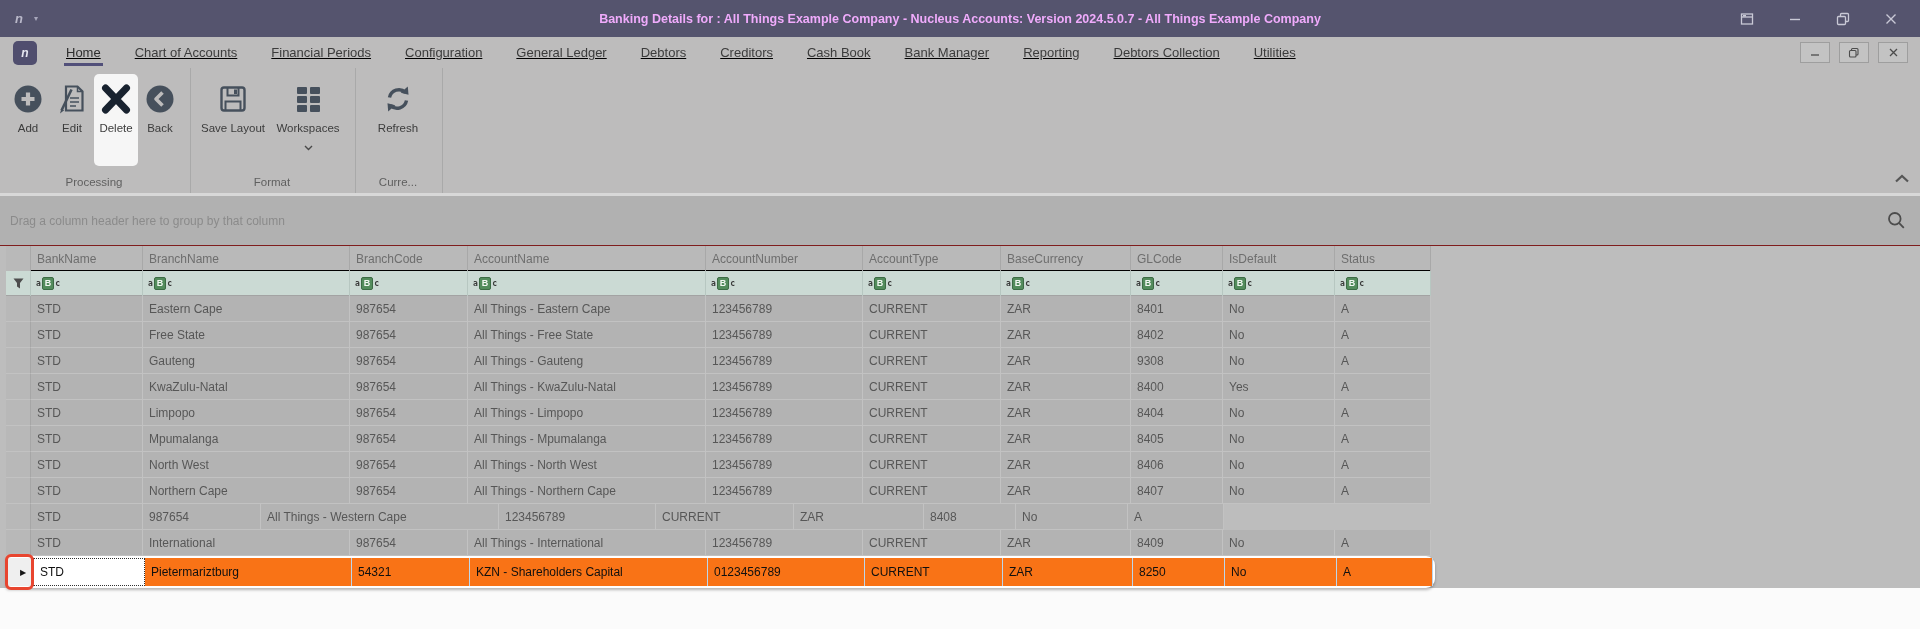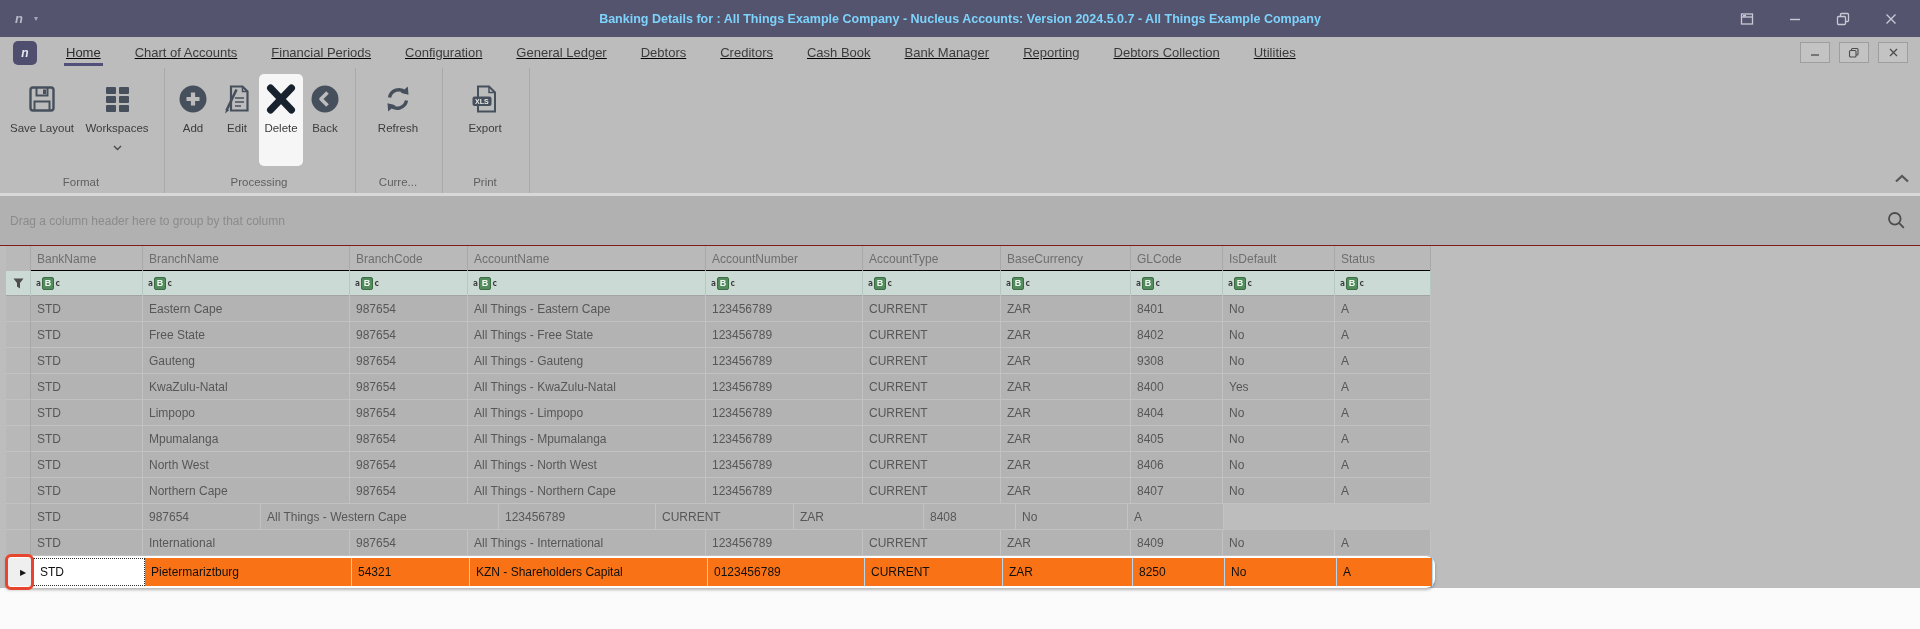--- a/index.html
+++ b/index.html
@@ -3,21 +3,21 @@
 <meta charset="utf-8">
 <style>
   * { box-sizing: border-box; margin: 0; padding: 0; }
   html,body { width:1920px; height:629px; overflow:hidden; }
   body { font-family:"Liberation Sans","DejaVu Sans",sans-serif; background:#fbfbfb; position:relative; }
 
   
   .titlebar { height:37px; background:#55546e; display:flex; align-items:center; position:relative; }
   .tb-logo { margin-left:15px; font-style:italic; font-weight:bold; font-size:13px; color:#b9b8c9; z-index:2; }
   .tb-caret { margin-left:11px; font-size:8px; color:#a7a6bb; z-index:2; }
-  .tb-title { position:absolute; left:0; right:0; text-align:center; font-size:12.5px; font-weight:600; color:#7dd3fc; pointer-events:none; }
+  .tb-title { position:absolute; left:0; right:0; text-align:center; font-size:12.5px; font-weight:600; color:#f0abfc; pointer-events:none; }
   .tb-controls { margin-left:auto; display:flex; align-items:center; gap:30px; margin-right:20px; z-index:2; }
   .tb-ctrl { display:flex; align-items:center; justify-content:center; width:18px; height:18px; }
 
   
   .tabrow { height:31px; background:#bdbcbc; display:flex; align-items:center; position:relative; }
   .app-btn { width:24px; height:24px; background:#504e6e; border-radius:5px; color:#e6e6f0; font-style:italic; font-weight:700; font-size:12px; display:flex; align-items:center; justify-content:center; margin-left:13px; }
   .tabs { display:flex; margin-left:12px; height:100%;text-decoration:underline; }
   .tab { padding:0 17px; font-size:13px; color:#3c3c3c; display:flex; align-items:center; position:relative; white-space:nowrap; }
   .tab.active { color:#2e2e2e; }
   .tab.active::after { content:""; position:absolute; left:15px; right:15px; bottom:2px; height:3px; background:#52507a; }
@@ -132,20 +132,64 @@
           <path d="M2 2l7 7M9 2l-7 7"></path>
         </svg>
     </div>
   </div>
 </div>
 
 <div class="ribbon">
 
   <div class="rgroup">
     <div class="rbtns">
+      <div class="rbtn">
+        <span class="icon">
+          <svg width="30" height="30" viewBox="0 0 30 30">
+              <circle cx="15" cy="15" r="13.5" fill="#46505c"></circle>
+              <path d="M15 8.5v13M8.5 15h13" stroke="#bdbcbc" stroke-width="4.2"></path>
+            </svg>
+        </span>
+        <span class="lbl">Add</span>
+      </div>
+      <div class="rbtn">
+        <span class="icon">
+          <svg width="32" height="32" viewBox="0 0 32 32" fill="none" stroke="#46505c">
+              <path d="M10 3.5h11.5l5 5v19H10z" stroke-width="2.2"></path>
+              <path d="M21.5 3.5v5h5" stroke-width="1.5"></path>
+              <path d="M14 15h9M14 19h9M14 23h6" stroke-width="1.7"></path>
+              <path d="M5.5 27.5L15.5 6.5" stroke-width="2.6"></path>
+              <path d="M4 30.5l1.3-4.6 2.9 1.4z" fill="#46505c" stroke="none"></path>
+            </svg>
+        </span>
+        <span class="lbl">Edit</span>
+      </div>
+      <div class="rbtn highlight">
+        <span class="icon">
+          <svg width="34" height="34" viewBox="0 0 34 34">
+              <path d="M6.5 6L27.5 28M27.5 6L6.5 28" stroke="#18222f" stroke-width="7" stroke-linecap="round"></path>
+            </svg>
+        </span>
+        <span class="lbl">Delete</span>
+      </div>
+      <div class="rbtn">
+        <span class="icon">
+          <svg width="30" height="30" viewBox="0 0 30 30">
+              <circle cx="15" cy="15" r="13.5" fill="#46505c"></circle>
+              <path d="M17.5 8.5L11 15l6.5 6.5" stroke="#bdbcbc" stroke-width="3.6" fill="none" stroke-linejoin="round"></path>
+            </svg>
+        </span>
+        <span class="lbl">Back</span>
+      </div>
+    </div>
+    <div class="glabel">Processing</div>
+  </div>
+
+  <div class="rgroup">
+    <div class="rbtns">
       <div class="rbtn wide">
         <span class="icon">
           <svg width="32" height="32" viewBox="0 0 32 32" fill="none" stroke="#46505c">
               <rect x="4.5" y="4.5" width="23" height="23" rx="2.5" stroke-width="2.4"></rect>
               <path d="M10.5 4.5v8h11v-8" stroke-width="2"></path>
               <rect x="17" y="6.5" width="3" height="4.5" fill="#46505c" stroke="none"></rect>
               <path d="M8.5 27.5v-9h15v9" stroke-width="2"></path>
             </svg>
         </span>
         <span class="lbl">Save Layout</span>
@@ -167,95 +211,35 @@
               <path d="M1 1l3.5 3.5L8 1"></path>
             </svg>
         </span>
       </div>
     </div>
     <div class="glabel">Format</div>
   </div>
 
   <div class="rgroup">
     <div class="rbtns">
-      <div class="rbtn">
-        <span class="icon">
-          <svg width="30" height="30" viewBox="0 0 30 30">
-              <circle cx="15" cy="15" r="13.5" fill="#46505c"></circle>
-              <path d="M15 8.5v13M8.5 15h13" stroke="#bdbcbc" stroke-width="4.2"></path>
-            </svg>
-        </span>
-        <span class="lbl">Add</span>
-      </div>
-      <div class="rbtn">
-        <span class="icon">
-          <svg width="32" height="32" viewBox="0 0 32 32" fill="none" stroke="#46505c">
-              <path d="M10 3.5h11.5l5 5v19H10z" stroke-width="2.2"></path>
-              <path d="M21.5 3.5v5h5" stroke-width="1.5"></path>
-              <path d="M14 15h9M14 19h9M14 23h6" stroke-width="1.7"></path>
-              <path d="M5.5 27.5L15.5 6.5" stroke-width="2.6"></path>
-              <path d="M4 30.5l1.3-4.6 2.9 1.4z" fill="#46505c" stroke="none"></path>
-            </svg>
-        </span>
-        <span class="lbl">Edit</span>
-      </div>
-      <div class="rbtn highlight">
-        <span class="icon">
-          <svg width="34" height="34" viewBox="0 0 34 34">
-              <path d="M6.5 6L27.5 28M27.5 6L6.5 28" stroke="#18222f" stroke-width="7" stroke-linecap="round"></path>
-            </svg>
-        </span>
-        <span class="lbl">Delete</span>
-      </div>
-      <div class="rbtn">
-        <span class="icon">
-          <svg width="30" height="30" viewBox="0 0 30 30">
-              <circle cx="15" cy="15" r="13.5" fill="#46505c"></circle>
-              <path d="M17.5 8.5L11 15l6.5 6.5" stroke="#bdbcbc" stroke-width="3.6" fill="none" stroke-linejoin="round"></path>
-            </svg>
-        </span>
-        <span class="lbl">Back</span>
-      </div>
-    </div>
-    <div class="glabel">Processing</div>
-  </div>
-
-  <div class="rgroup">
-    <div class="rbtns">
       <div class="rbtn wide">
         <span class="icon">
           <svg width="30" height="30" viewBox="0 0 30 30" fill="none">
               <path d="M6.5 13.5A9.5 9.5 0 0 1 22.5 8.5" stroke="#46505c" stroke-width="3.4"></path>
               <path d="M24.8 2.6l.7 8.2-7.8-2.1z" fill="#46505c"></path>
               <path d="M23.5 16.5A9.5 9.5 0 0 1 7.5 21.5" stroke="#46505c" stroke-width="3.4"></path>
               <path d="M5.2 27.4l-.7-8.2 7.8 2.1z" fill="#46505c"></path>
             </svg>
         </span>
         <span class="lbl">Refresh</span>
       </div>
     </div>
     <div class="glabel">Curre...</div>
   </div>
 
-  <div class="rgroup">
-    <div class="rbtns">
-      <div class="rbtn wide">
-        <span class="icon">
-          <svg width="32" height="32" viewBox="0 0 32 32">
-              <path d="M9 3.5h11l6 6v19H9z" fill="none" stroke="#46505c" stroke-width="2"></path>
-              <path d="M20 3.5v6h6" fill="none" stroke="#46505c" stroke-width="1.5"></path>
-              <rect x="3.5" y="13.5" width="19" height="9.5" rx="2" fill="#46505c"></rect>
-              <text x="6" y="21.2" font-size="7" font-weight="bold" fill="#e9e9e9" font-family="Liberation Sans, sans-serif">XLS</text>
-            </svg>
-        </span>
-        <span class="lbl">Export</span>
-      </div>
-    </div>
-    <div class="glabel">Print</div>
-  </div>
 
   <span class="collapse">
     <svg width="16" height="9" viewBox="0 0 16 9" fill="none" stroke="#565656" stroke-width="2.2">
         <path d="M2 7.5L8 2l6 5.5"></path>
       </svg>
   </span>
 </div>
 
 <div class="groupbar">
   <span class="hint">Drag a column header here to group by that column</span>

